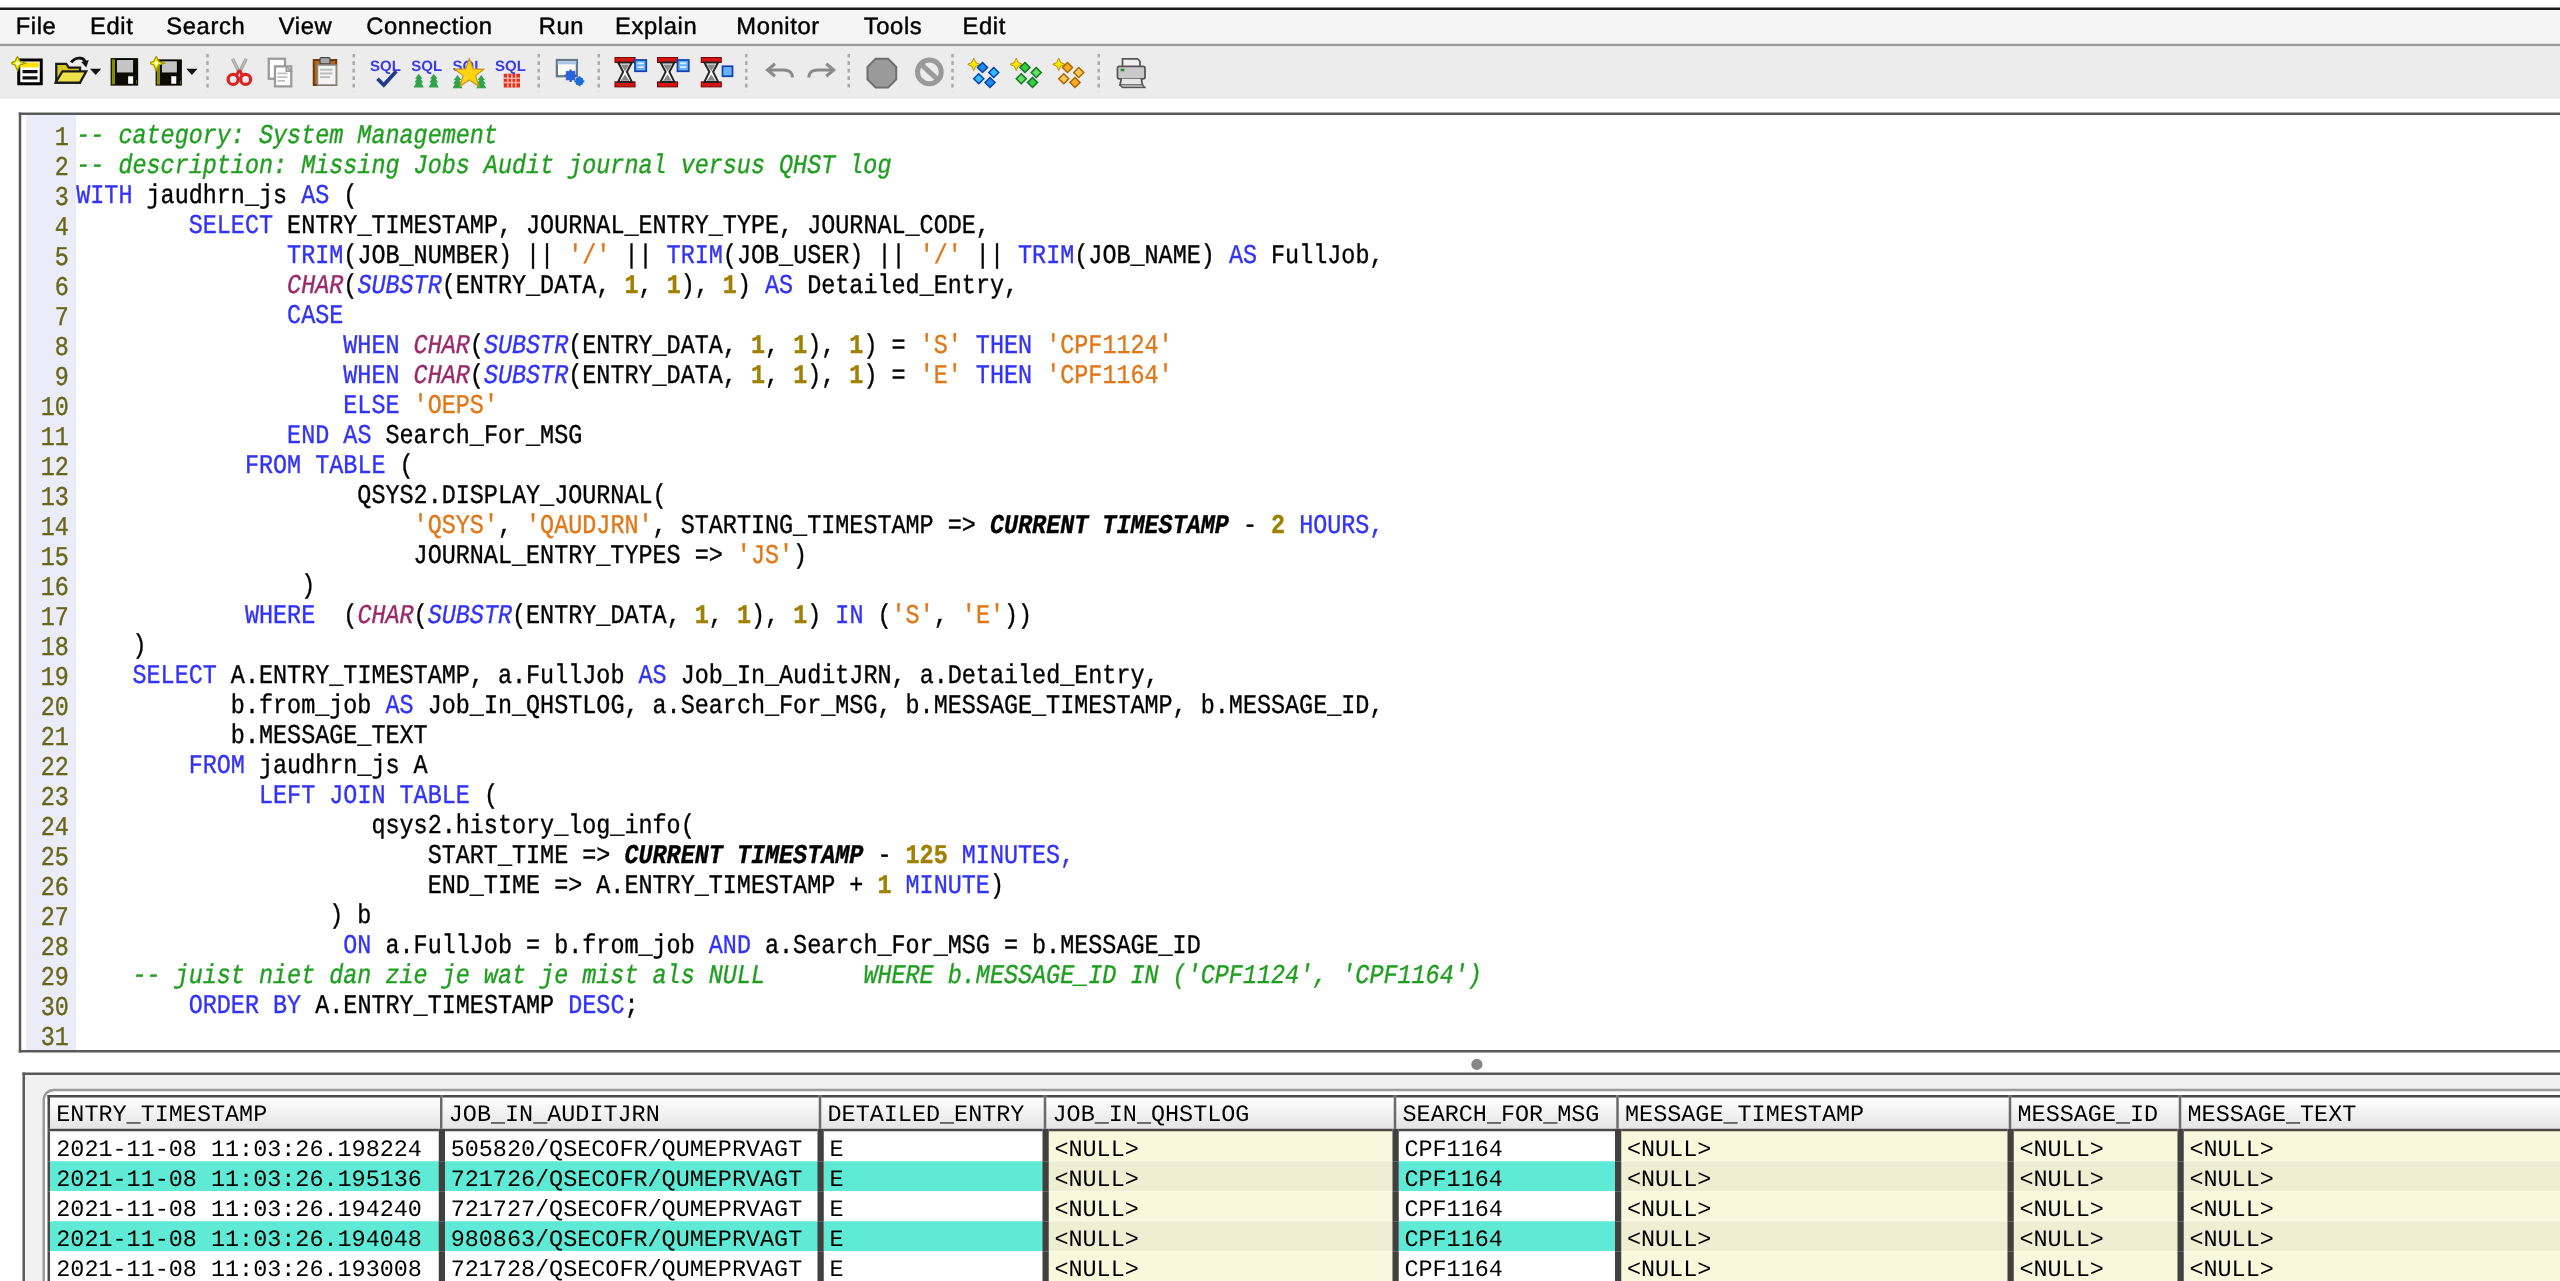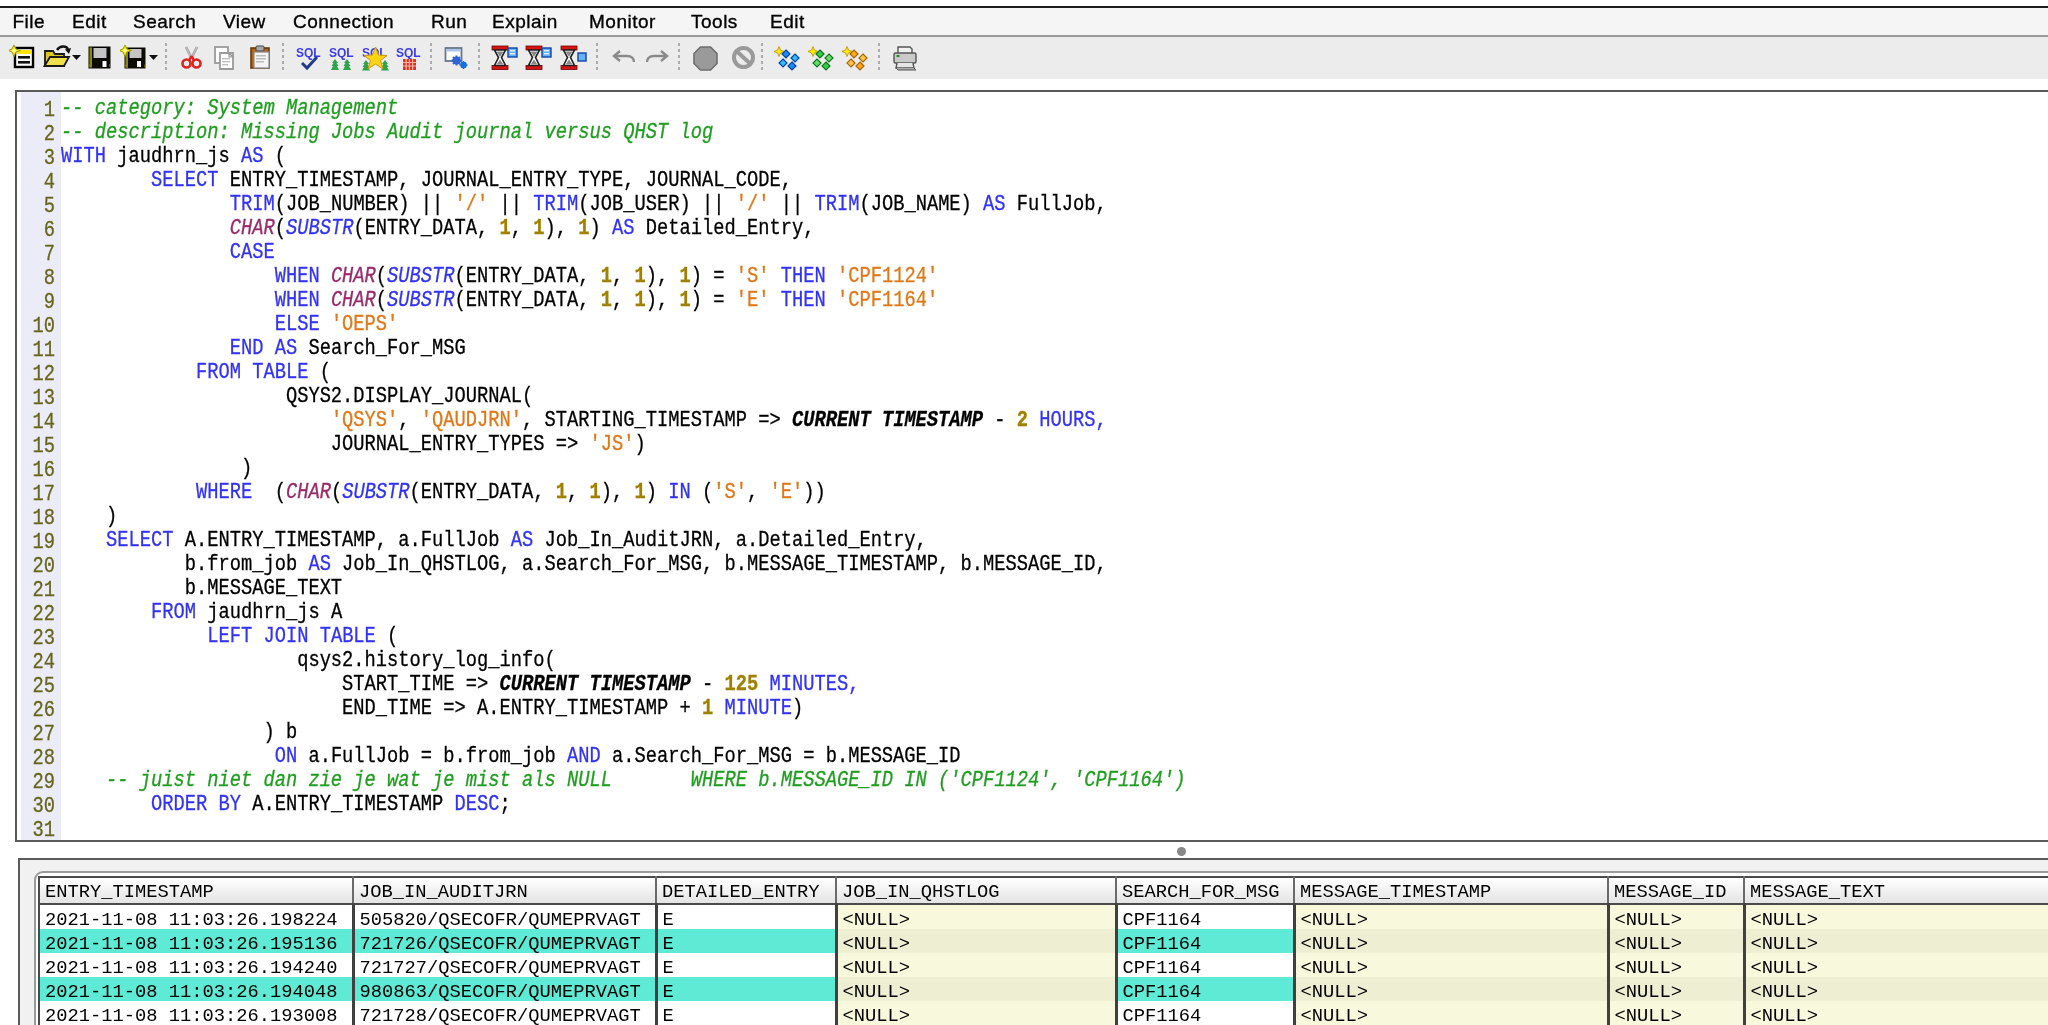--- a/index.html
+++ b/index.html
@@ -42,21 +42,21 @@
 #results { position:absolute; left:18px; top:858px; width:2038px; height:200px;
   border:2px solid #5a5a5a; border-right:none; background:#f1f1f1; }
 #scrollpane { position:absolute; left:14px; top:11px; width:2030px; height:170px;
   border:2px solid #9a9a9a; border-radius:9px; background:#fff; }
 #rtable { position:absolute; left:2px; top:3px; width:2024px; border-collapse:collapse;
   border:2px solid #4a4a4a; border-right:none;
   font-family:"Liberation Mono", monospace; font-size:18.75px; color:#000; table-layout:fixed; }
 #rtable th { height:27px; font-weight:normal; text-align:left; padding:2px 0 0 5px; line-height:22px;
   background:linear-gradient(#ffffff, #e4e4e4); border-bottom:2px solid #4a4a4a;
   border-right:2px solid #6a6a6a; white-space:nowrap; overflow:hidden; }
-#rtable td { height:24px; padding:0 0 0 5px; line-height:24px; border-right:3px solid #404040; white-space:nowrap; overflow:hidden; }
+#rtable td { height:24px; padding:0 0 0 5px; line-height:24px; border-right:5px solid #404040; white-space:nowrap; overflow:hidden; }
 #rtable td b { font-weight:normal; position:relative; top:3px; display:inline-block; }
 #rtable th:last-child, #rtable td:last-child { border-right:none; }
 tr.odd td { background:#fff; }
 tr.even td { background:#5eead4; }
 tr.odd td.y { background:#f8f8dc; }
 tr.even td.y { background:#eeeed3; }
 </style>
 </head>
 <body>
 <div id="page">

